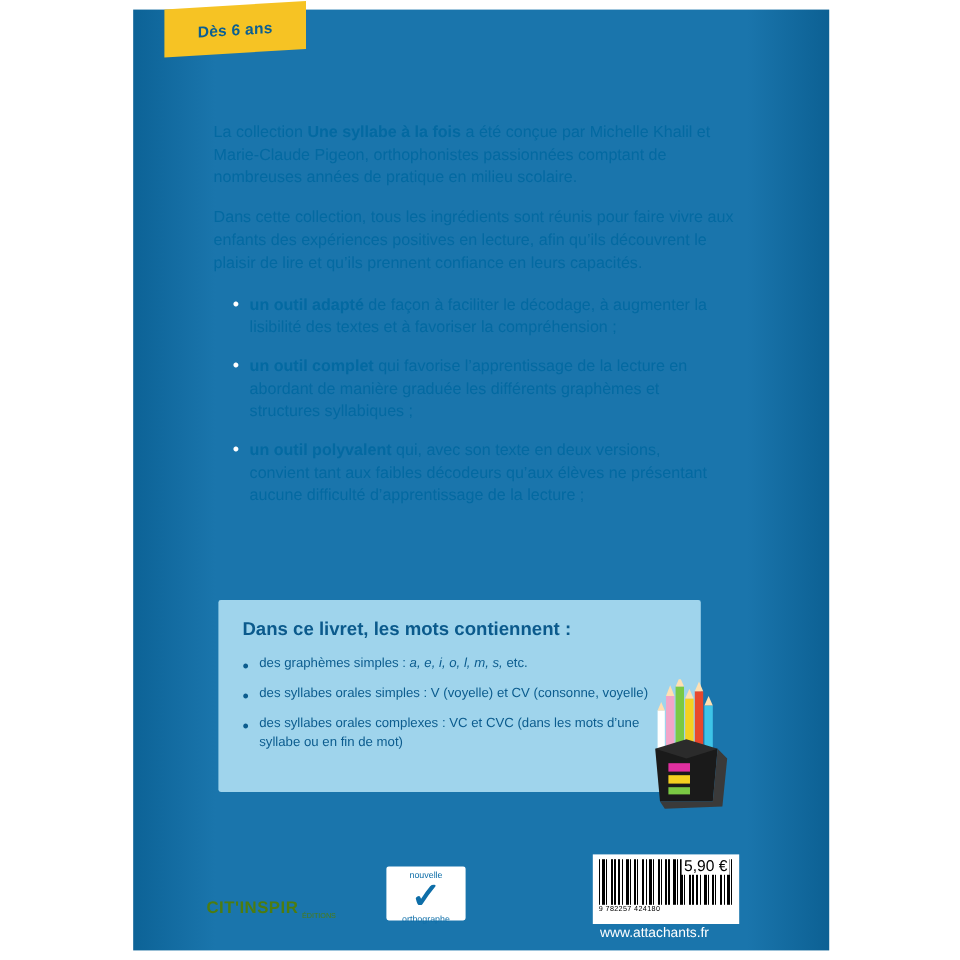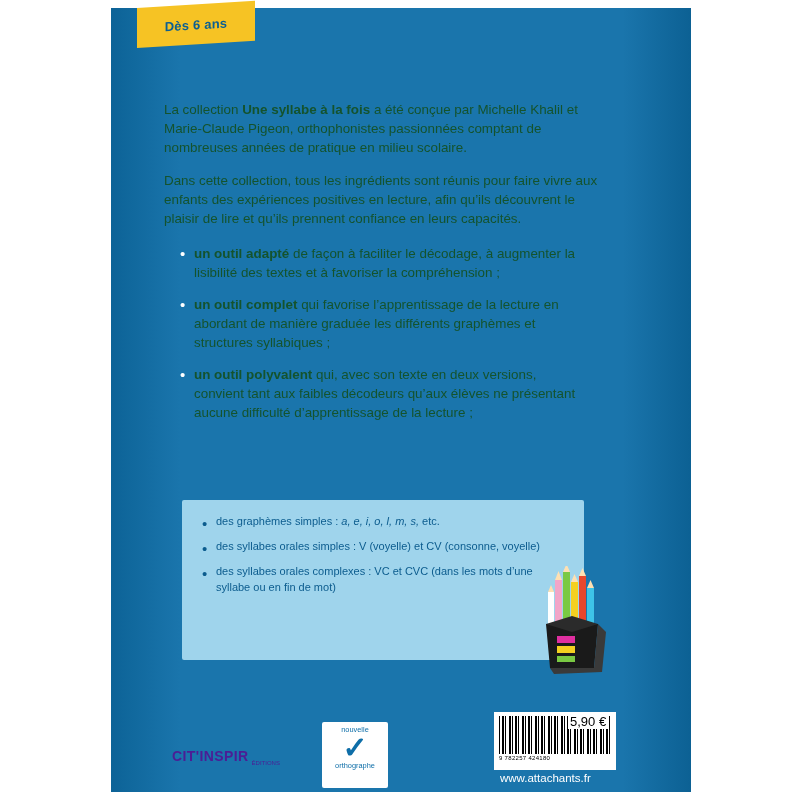--- a/index.html
+++ b/index.html
@@ -51,24 +51,24 @@
     display: flex;
     align-items: center;
     justify-content: center;
     transform: skewY(-3.5deg);
     transform-origin: left top;
     letter-spacing: .2px;
   }
 
   .content {
     position: absolute;
-    left: 164px;
+    left: 178px;
     top: 100px;
     width: 440px;
-    color: #14532d;
+    color: #0369a1;
     font-size: 13.4px;
     line-height: 1.42;
   }
   .content p { margin: 0 0 14px 0; }
   .content b, .content strong { font-weight: bold; }
 
   .cest { margin: 6px 0 10px 0; font-size: 13.8px; }
   .cest .bold { font-weight: bold; }
 
   ul.bullets {
@@ -138,42 +138,42 @@
     top: 566px;
     width: 96px;
     height: 110px;
   }
 
   
   .publisher {
     position: absolute;
     left: 172px;
     top: 748px;
-    color: #4c1d95;
+    color: #4d7c0f;
     font-size: 14px;
     font-weight: bold;
     letter-spacing: .4px;
     display: flex;
     align-items: baseline;
   }
   .publisher .sub {
     font-size: 6px;
     font-weight: normal;
     letter-spacing: 0;
     margin-left: 3px;
     position: relative;
     top: 4px;
   }
 
   .ortho {
     position: absolute;
     left: 322px;
     top: 722px;
     width: 66px;
-    height: 66px;
+    height: 45px;
     background: #ffffff;
     border-radius: 2px;
     text-align: center;
     color: #0e6ea8;
     font-size: 7.4px;
     line-height: 1.1;
     padding-top: 4px;
     box-sizing: border-box;
   }
   .ortho .check {
@@ -246,20 +246,21 @@
 
 
     <ul class="bullets">
       <li><b>un outil adapté</b><span> de façon à faciliter le décodage, à augmenter la lisibilité des textes et à favoriser la compréhension ;</span></li>
       <li><b>un outil complet</b><span> qui favorise l’apprentissage de la lecture en abordant de manière graduée les différents graphèmes et structures syllabiques ;</span></li>
       <li><b>un outil polyvalent</b><span> qui, avec son texte en deux versions, convient tant aux faibles décodeurs qu’aux élèves ne présentant aucune difficulté d’apprentissage de la lecture ;</span></li>
     </ul>
   </div>
 
   <div class="infobox">
+    <h3>Dans ce livret, les mots contiennent :</h3>
     <ul>
       <li><span>des graphèmes simples : </span><span class="ital">a, e, i, o, l, m, s,</span><span> etc.</span></li>
       <li><span>des syllabes orales simples : V  (voyelle) et CV  (consonne, voyelle)</span></li>
       <li><span>des syllabes orales complexes : VC et CVC (dans les mots d’une syllabe ou en fin de mot)</span></li>
     </ul>
   </div>
 
   <svg class="pencils" viewBox="0 0 96 110">
     <g>
       <rect x="31" y="14" width="7" height="56" fill="#f2a5c8"></rect>

